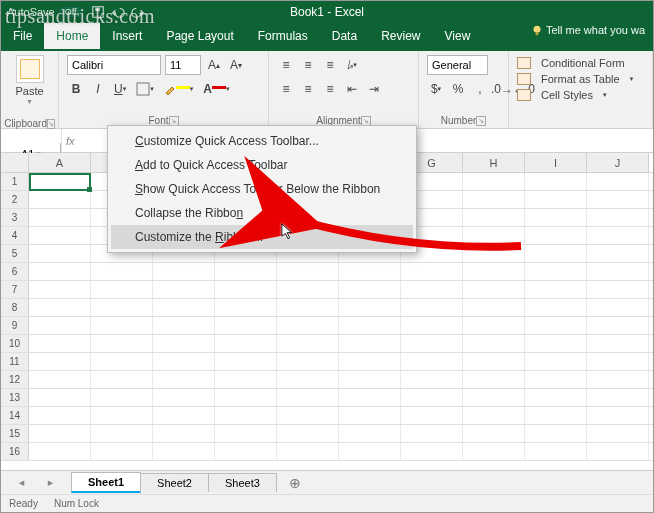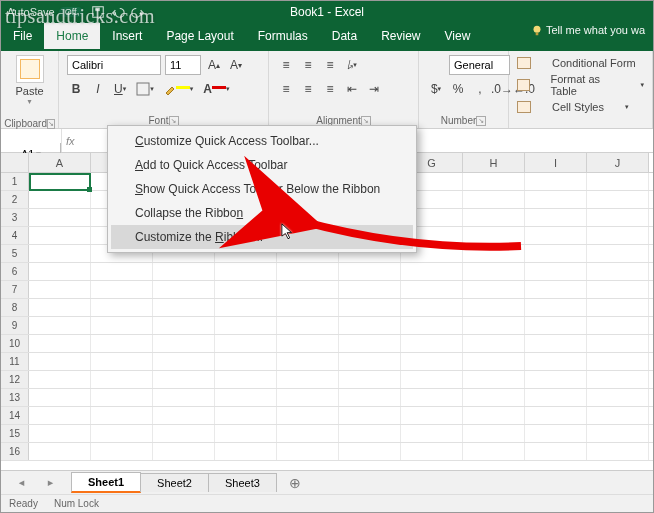--- a/index.html
+++ b/index.html
@@ -28,21 +28,21 @@
   .fontgrp{ width:210px;}
   .frow{ display:flex; gap:4px; align-items:center; margin-bottom:4px;}
   select, .combo{ font-size:11px; border:1px solid #b5b5b5; background:#fff; height:20px; padding:0 4px;}
   .fontname{ width:94px;}
   .fontsize{ width:36px;}
   .btn{ min-width:18px;height:20px; border:1px solid transparent; background:transparent; display:flex; align-items:center; justify-content:center; font-size:12px; color:#444; padding:0 2px;}
   .swatch{ width:14px;height:3px; display:inline-block; margin-top:-3px;}
   .aligngrp{ width:150px;}
   .numgrp{ width:90px;}
   .stylegrp{ flex:1;}
-  .styleitem{ display:flex; align-items:center; gap:21px; padding:2px 0; font-size:11px;}
+  .styleitem{ display:flex; align-items:center; gap:10px; padding:2px 0; font-size:11px;}
   .mini-icon{ width:14px;height:12px; border:1px solid #b49366; background:#fceedb; display:inline-block;}
   .namebox-row{ height:24px; border-bottom:1px solid #d0d0d0; display:flex; align-items:center; background:#fff;}
   .namebox{ width:60px; border:1px solid #bbb; border-top:none; border-left:none; height:100%; display:flex; align-items:center; padding:0 20px; font-size:11px;margin-top:28px;}
   .namebox .dd{ margin-left:auto; font-size:8px; color:#888;}
   .fxarea{ flex:1; display:flex; align-items:center; border-left:1px solid #e0e0e0; height:100%; padding-left:4px; gap:6px; color:#888; font-size:11px;}
   .grid{ position:relative; background:#fff;}
   .colheads{ display:flex; height:20px; border-bottom:1px solid #d0d0d0;}
   .rowhead{ width:28px; background:#eee; border-right:1px solid #d0d0d0;}
   .colcell{ width:62px; text-align:center; font-size:11px; color:#555; border-right:1px solid #d0d0d0; background:#eee; line-height:20px;}
   .rows{}
@@ -54,21 +54,21 @@
   .ctxmenu{ position:absolute; top:124px; left:106px; width:310px; background:#f4f4f4; border:1px solid #bcbcbc; box-shadow:3px 3px 8px rgba(0,0,0,.3); z-index:40; font-size:12px; padding:3px;}
   .mitem{ padding:5px 10px 5px 24px; color:#333;}
   .mitem.hov{ background:#d8d8d8;}
   .arrow{ position:absolute; z-index:45; pointer-events:none;}
   .arrow svg{ overflow:visible;}
   .cursor{ position:absolute; top:222px; left:280px; width:14px; height:18px; z-index:46;}
   .cursor svg{ filter: drop-shadow(0 0 1px #fff);}
   .sheettabs{ position:absolute; bottom:18px; left:0; right:0; height:24px; border-top:1px solid #ccc; background:#f1f1f1; display:flex; align-items:center; font-size:11px;}
   .tabnav{ width:70px; display:flex; justify-content:space-around; color:#888; padding:0 6px;}
   .stab{ padding:3px 16px; border:1px solid #bbb; border-bottom:none; background:#fff; margin-right:-1px;}
-  .stab.active{ background:#fff; border-bottom:2px solid #f97316; font-weight:bold;}
+  .stab.active{ background:#fff; border-bottom:2px solid #0ea5e9; font-weight:bold;}
   .stab.in{ background:#ededed;}
   .addtab{ width:22px; text-align:center; font-size:14px; color:#777; margin-left:8px;}
   .status{ position:absolute; bottom:0; left:0; right:0; height:18px; background:#f1f1f1; border-top:1px solid #ddd; font-size:10px; color:#666; display:flex; align-items:center; padding:0 8px; gap:16px;}
   .ul{ text-decoration: underline; }
 </style>
 </head>
 <body>
 
 <div class="watermark">tipsandtricks.com</div>
 
@@ -188,21 +188,21 @@
     </div>
     <div class="label">
         <span>Alignment</span>
         <span class="dlaunch">↘</span>
       </div>
   </div>
 
   <div class="rgroup numgrp">
     <div>
       <div class="frow">
-          <input class="combo" style="width: 61px; margin-left: 22px;" value="General">
+          <input class="combo" style="width: 61px;" value="General">
         </div>
       <div class="frow">
         <button class="btn">$<span style="font-size:7px;">▾</span></button>
         <button class="btn">%</button>
         <button class="btn">,</button>
         <button class="btn">.0→</button>
         <button class="btn">←.0</button>
       </div>
     </div>
     <div class="label">

